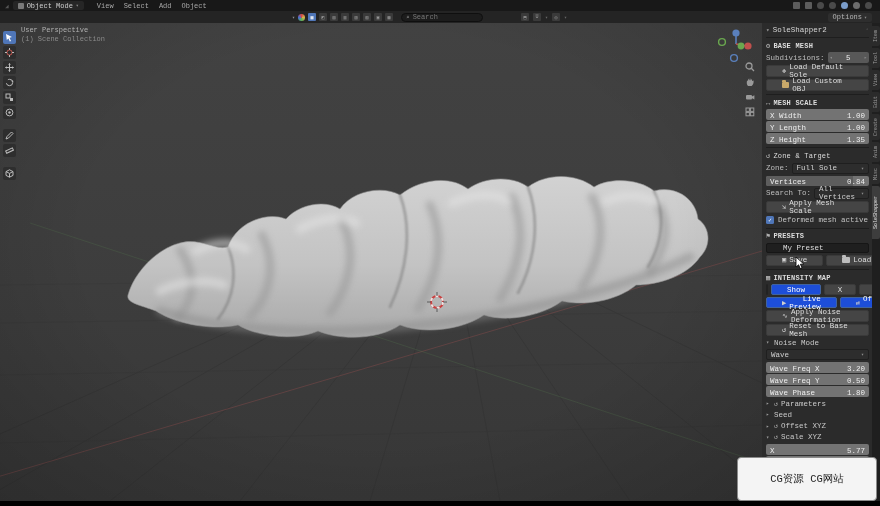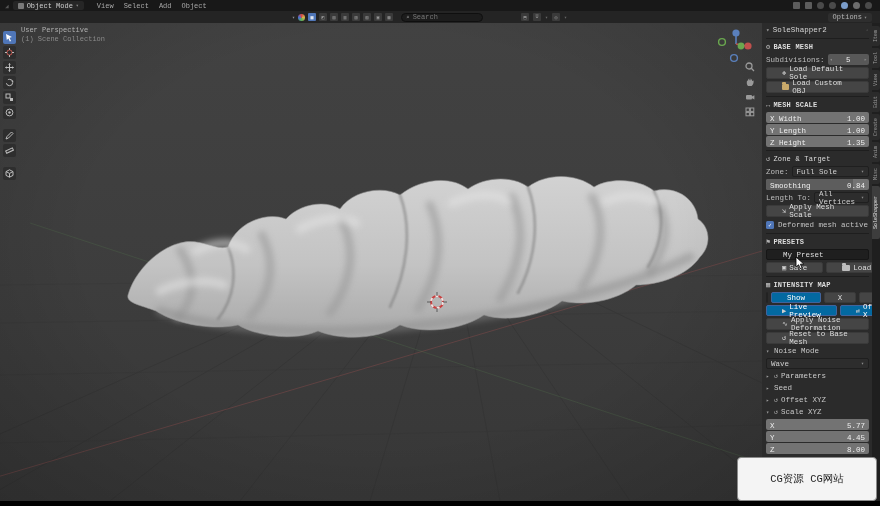--- a/index.html
+++ b/index.html
@@ -75,21 +75,21 @@
   .sec-hdr .ic { color:#b0b0b0; font-weight:normal; font-size:7px; }
   .row { display:flex; align-items:center; gap:3px; height:11px; }
   .lbl { color:#bdbdbd; white-space:nowrap; }
   .numfield { flex:1; background:#585858; border-radius:2px; height:11px;
     display:flex; align-items:center; justify-content:center; color:#f0f0f0; position:relative; }
   .numfield .ar { position:absolute; top:0; bottom:0; display:flex; align-items:center; color:#8d8d8d; font-size:5px; }
   .numfield .ar.l { left:2px; } .numfield .ar.r { right:2px; }
   .btn { background:#454545; border:1px solid #3a3a3a; border-radius:2px; height:12px;
     display:flex; align-items:center; justify-content:center; gap:3px; color:#dedede; padding:0 15px; }
   .btn .bic { color:#cfcfcf; font-size:7px; }
-  .btn.blue { background:#0369a1; border-color:#41639c; color:#fff; }
+  .btn.blue { background:#1d4ed8; border-color:#41639c; color:#fff;text-align:right; }
   .btn.small { flex:1; height:11px; }
   .sgroup { display:flex; flex-direction:column; gap:1px; }
   .sld { background:#737373; border-radius:2px; height:11px; display:flex;
     align-items:flex-end; justify-content:space-between; padding:0 4px; color:#eee; position:relative; overflow:hidden; }
   .sld .fill { position:absolute; left:0; top:0; bottom:0; background:#5d5d5d; }
   .sld span { position:relative; }
   .drop { background:#2d2d2d; border:1px solid #1f1f1f; border-radius:2px; height:11px;
     display:flex; align-items:center; justify-content:space-between; padding:0 4px; color:#cfcfcf; flex:1; }
   .drop .dcaret { color:#8a8a8a; font-size:5px; }
   .chk { display:flex; align-items:center; gap:4px; height:11px; color:#c4c4c4; }
@@ -438,25 +438,25 @@
     </div>
     <div class="row">
       <span class="lbl">Zone:</span>
       <div class="drop">
         <span>Full Sole</span>
         <span class="dcaret">▾</span>
       </div>
     </div>
     <div class="sld">
       <span class="fill" style="width:84%"></span>
-      <span>Smoothing</span>
+      <span>Vertices</span>
       <span>0.84</span>
     </div>
     <div class="row">
-      <span class="lbl">Length To:</span>
+      <span class="lbl">Search To:</span>
       <div class="drop">
         <span>All Vertices</span>
         <span class="dcaret">▾</span>
       </div>
     </div>
     <div class="btn">
       <span class="bic">⇲</span>
       <span>Apply Mesh Scale</span>
     </div>
     <div class="chk">
@@ -522,20 +522,34 @@
       <span>Reset to Base Mesh</span>
     </div>
 
     <div class="collapse">
       <span class="car">▾</span>
       <span>Noise Mode</span>
     </div>
     <div class="drop" style="flex:none">
       <span>Wave</span>
       <span class="dcaret">▾</span>
+    </div>
+    <div class="sgroup">
+      <div class="sld">
+        <span>Wave Freq X</span>
+        <span>3.20</span>
+      </div>
+      <div class="sld">
+        <span>Wave Freq Y</span>
+        <span>0.50</span>
+      </div>
+      <div class="sld">
+        <span>Wave Phase</span>
+        <span>1.80</span>
+      </div>
     </div>
 
     <div class="collapse">
       <span class="car">▸</span>
       <span class="cic">↺</span>
       <span>Parameters</span>
     </div>
     <div class="collapse">
       <span class="car">▸</span>
       <span>Seed</span>

